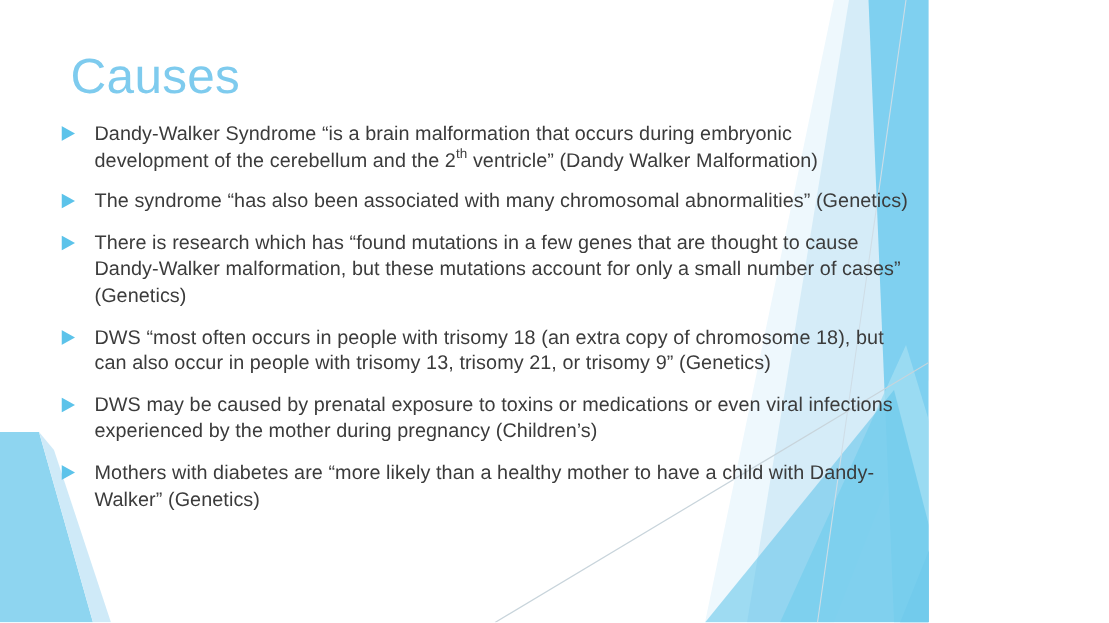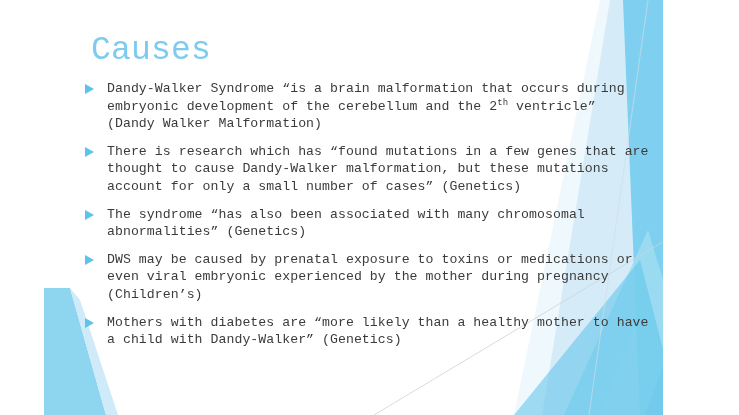--- a/index.html
+++ b/index.html
@@ -6,22 +6,21 @@
     margin: 0;
     padding: 0;
     background: #ffffff;
   }
   #slide {
     position: relative;
     width: 619px;
     height: 415px;
     background: #ffffff;
     overflow: hidden;
-    font-family: Liberation Mono, monospace;
-    margin-left: 44px;
+    font-family: Liberation Sans, sans-serif;
   }
   #decor {
     position: absolute;
     inset: 0;
     width: 739px;
     height: 415px;
     pointer-events: none;
   }
   #content {
     position: absolute;
@@ -109,40 +108,48 @@
         </span>
         <span class="btext"><span>Dandy-Walker Syndrome “is a brain malformation that occurs during embryonic development of the cerebellum and the 2</span><sup>th</sup><span> ventricle” (Dandy Walker Malformation)</span></span>
       </div>
 
       <div class="bullet">
         <span class="marker">
           <svg width="9" height="10" viewBox="0 0 9 10">
               <polygon points="0,0 9,5 0,10" fill="#5cc3ea"></polygon>
             </svg>
         </span>
+        <span class="btext">The syndrome “has also been associated with many chromosomal abnormalities” (Genetics)</span>
+      </div>
+
+      <div class="bullet">
+        <span class="marker">
+          <svg width="9" height="10" viewBox="0 0 9 10">
+              <polygon points="0,0 9,5 0,10" fill="#5cc3ea"></polygon>
+            </svg>
+        </span>
         <span class="btext">There is research which has “found mutations in a few genes that are thought to cause Dandy-Walker malformation, but these mutations account for only a small number of cases” (Genetics)</span>
       </div>
 
       <div class="bullet">
         <span class="marker">
           <svg width="9" height="10" viewBox="0 0 9 10">
               <polygon points="0,0 9,5 0,10" fill="#5cc3ea"></polygon>
             </svg>
         </span>
-        <span class="btext">The syndrome “has also been associated with many chromosomal abnormalities” (Genetics)</span>
+        <span class="btext">DWS “most often occurs in people with trisomy 18 (an extra copy of chromosome 18), but can also occur in people with trisomy 13, trisomy 21, or trisomy 9” (Genetics)</span>
       </div>
-
 
       <div class="bullet">
         <span class="marker">
           <svg width="9" height="10" viewBox="0 0 9 10">
               <polygon points="0,0 9,5 0,10" fill="#5cc3ea"></polygon>
             </svg>
         </span>
-        <span class="btext">DWS may be caused by prenatal exposure to toxins or medications or even viral embryonic experienced by the mother during pregnancy (Children’s)</span>
+        <span class="btext">DWS may be caused by prenatal exposure to toxins or medications or even viral infections experienced by the mother during pregnancy (Children’s)</span>
       </div>
 
 
       <div class="bullet">
         <span class="marker">
           <svg width="9" height="10" viewBox="0 0 9 10">
               <polygon points="0,0 9,5 0,10" fill="#5cc3ea"></polygon>
             </svg>
         </span>
         <span class="btext">Mothers with diabetes are “more likely than a healthy mother to have a child with Dandy-Walker” (Genetics)</span>

